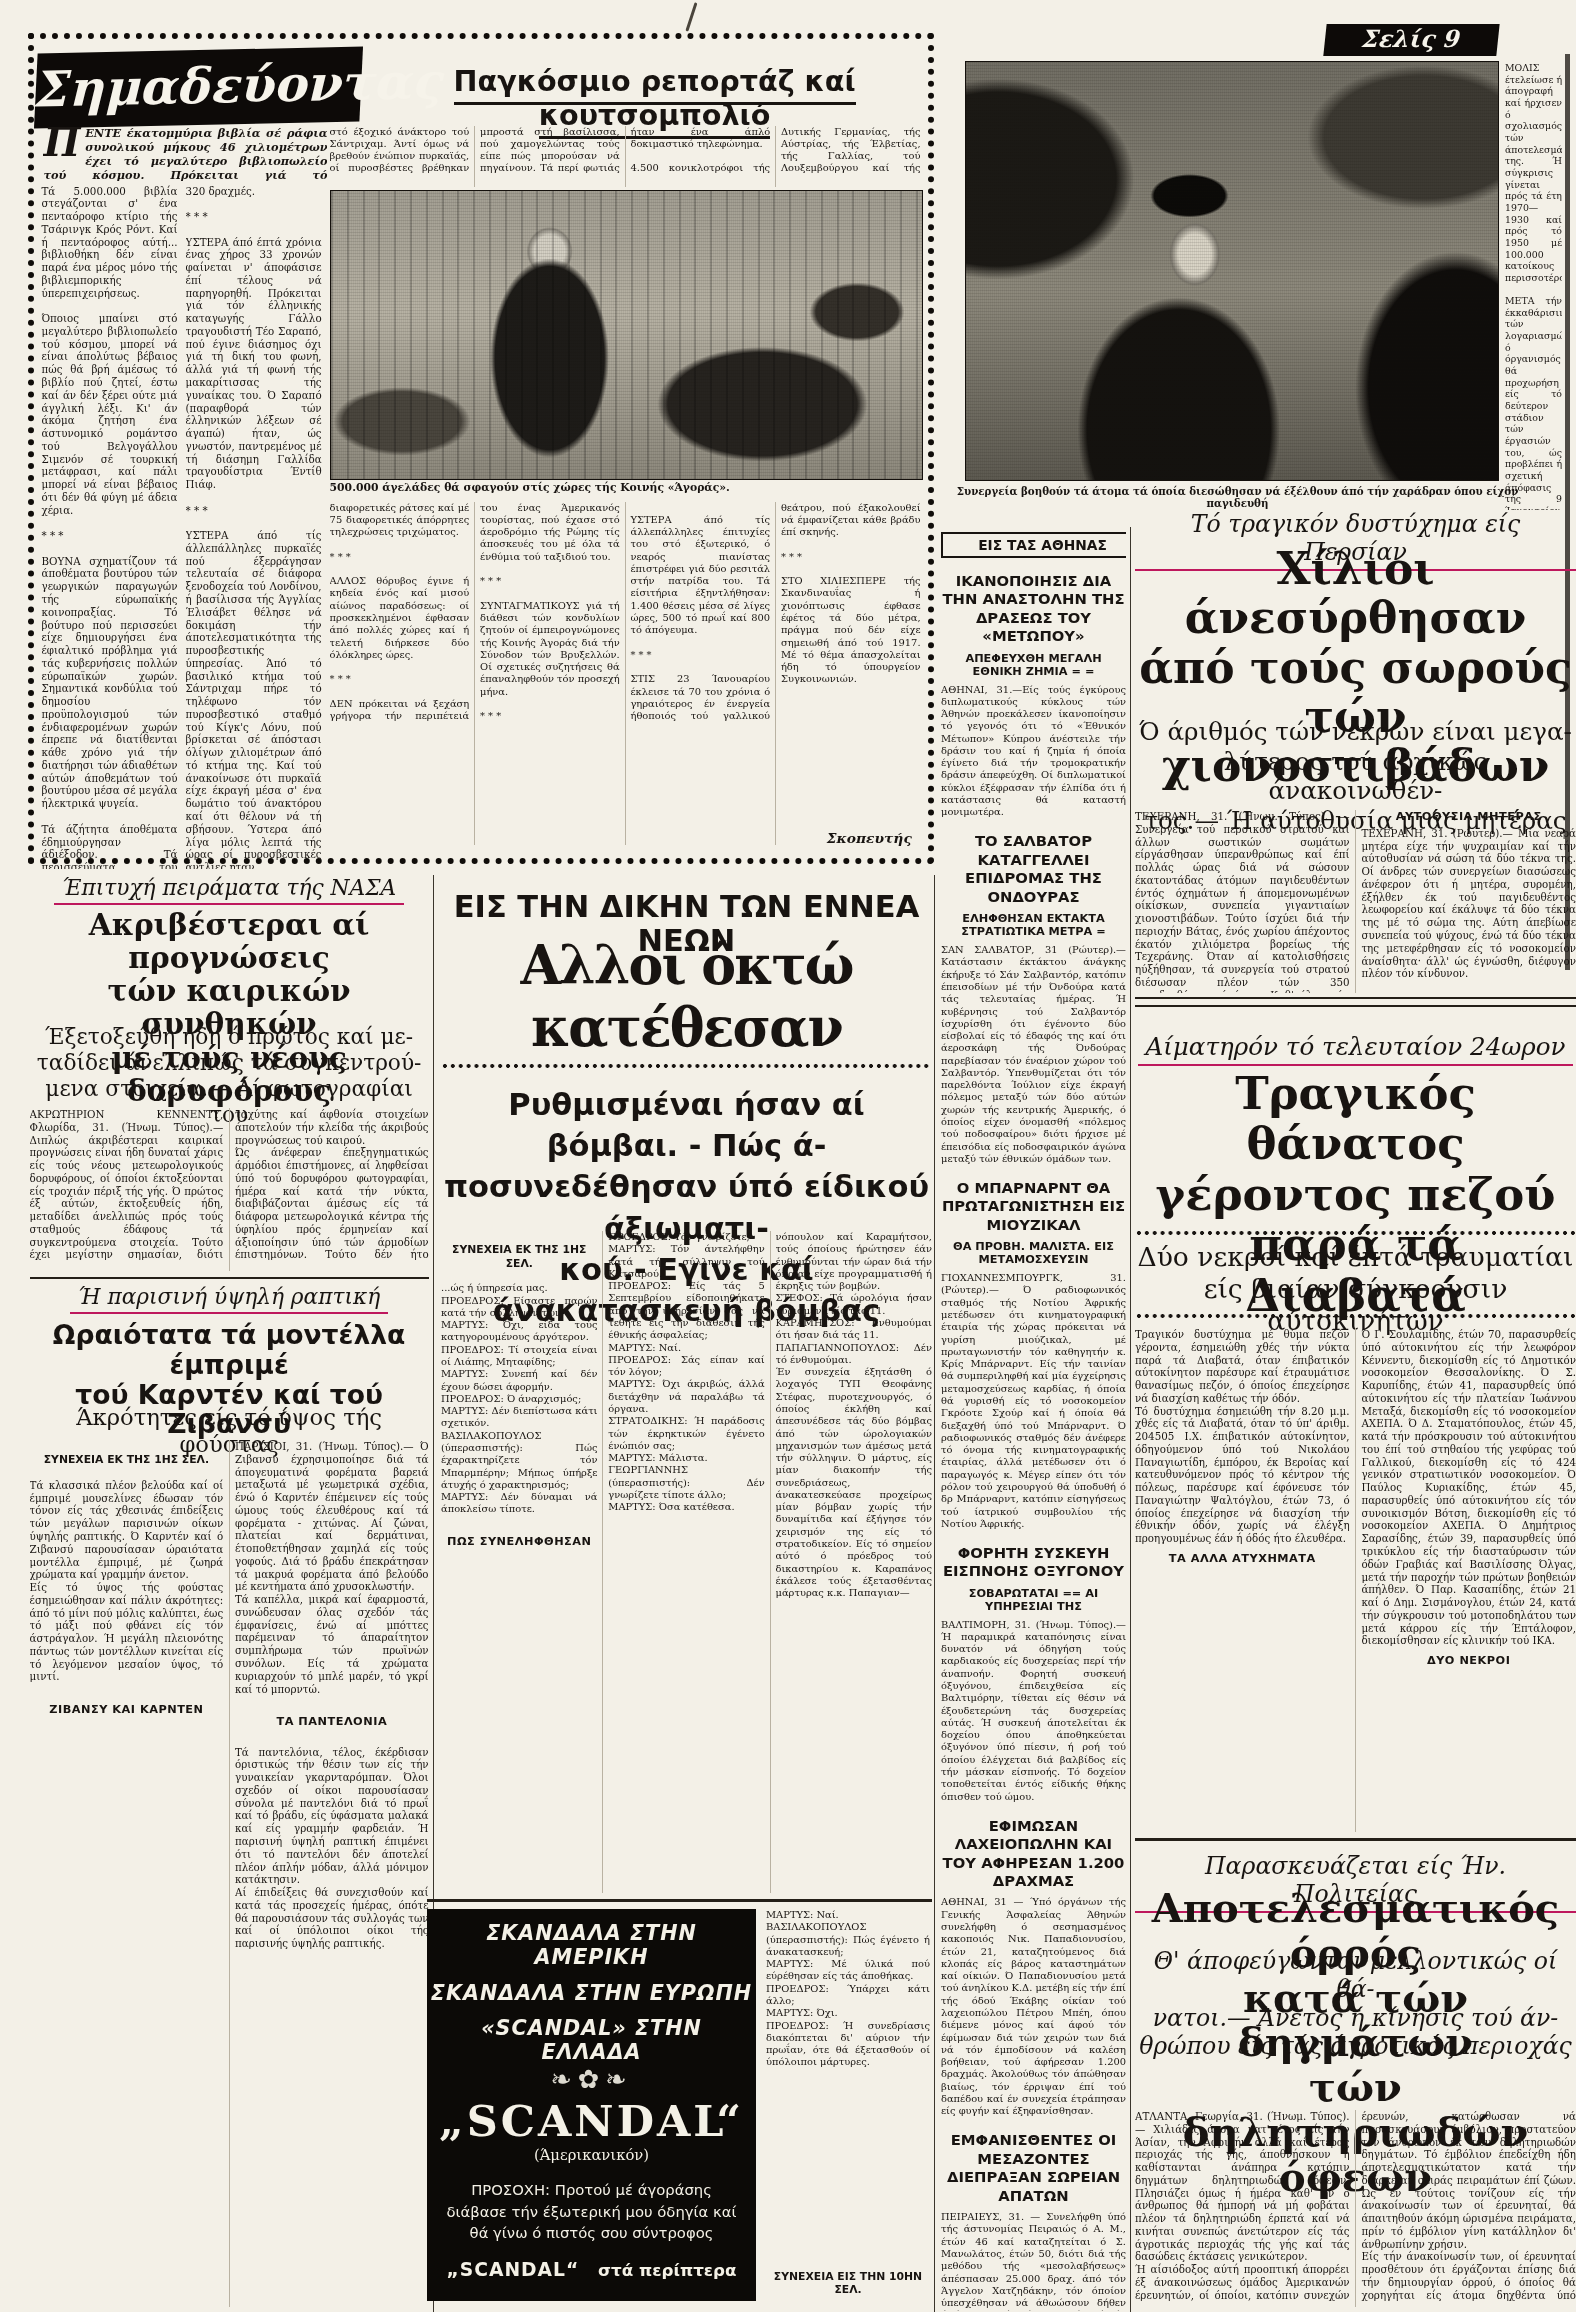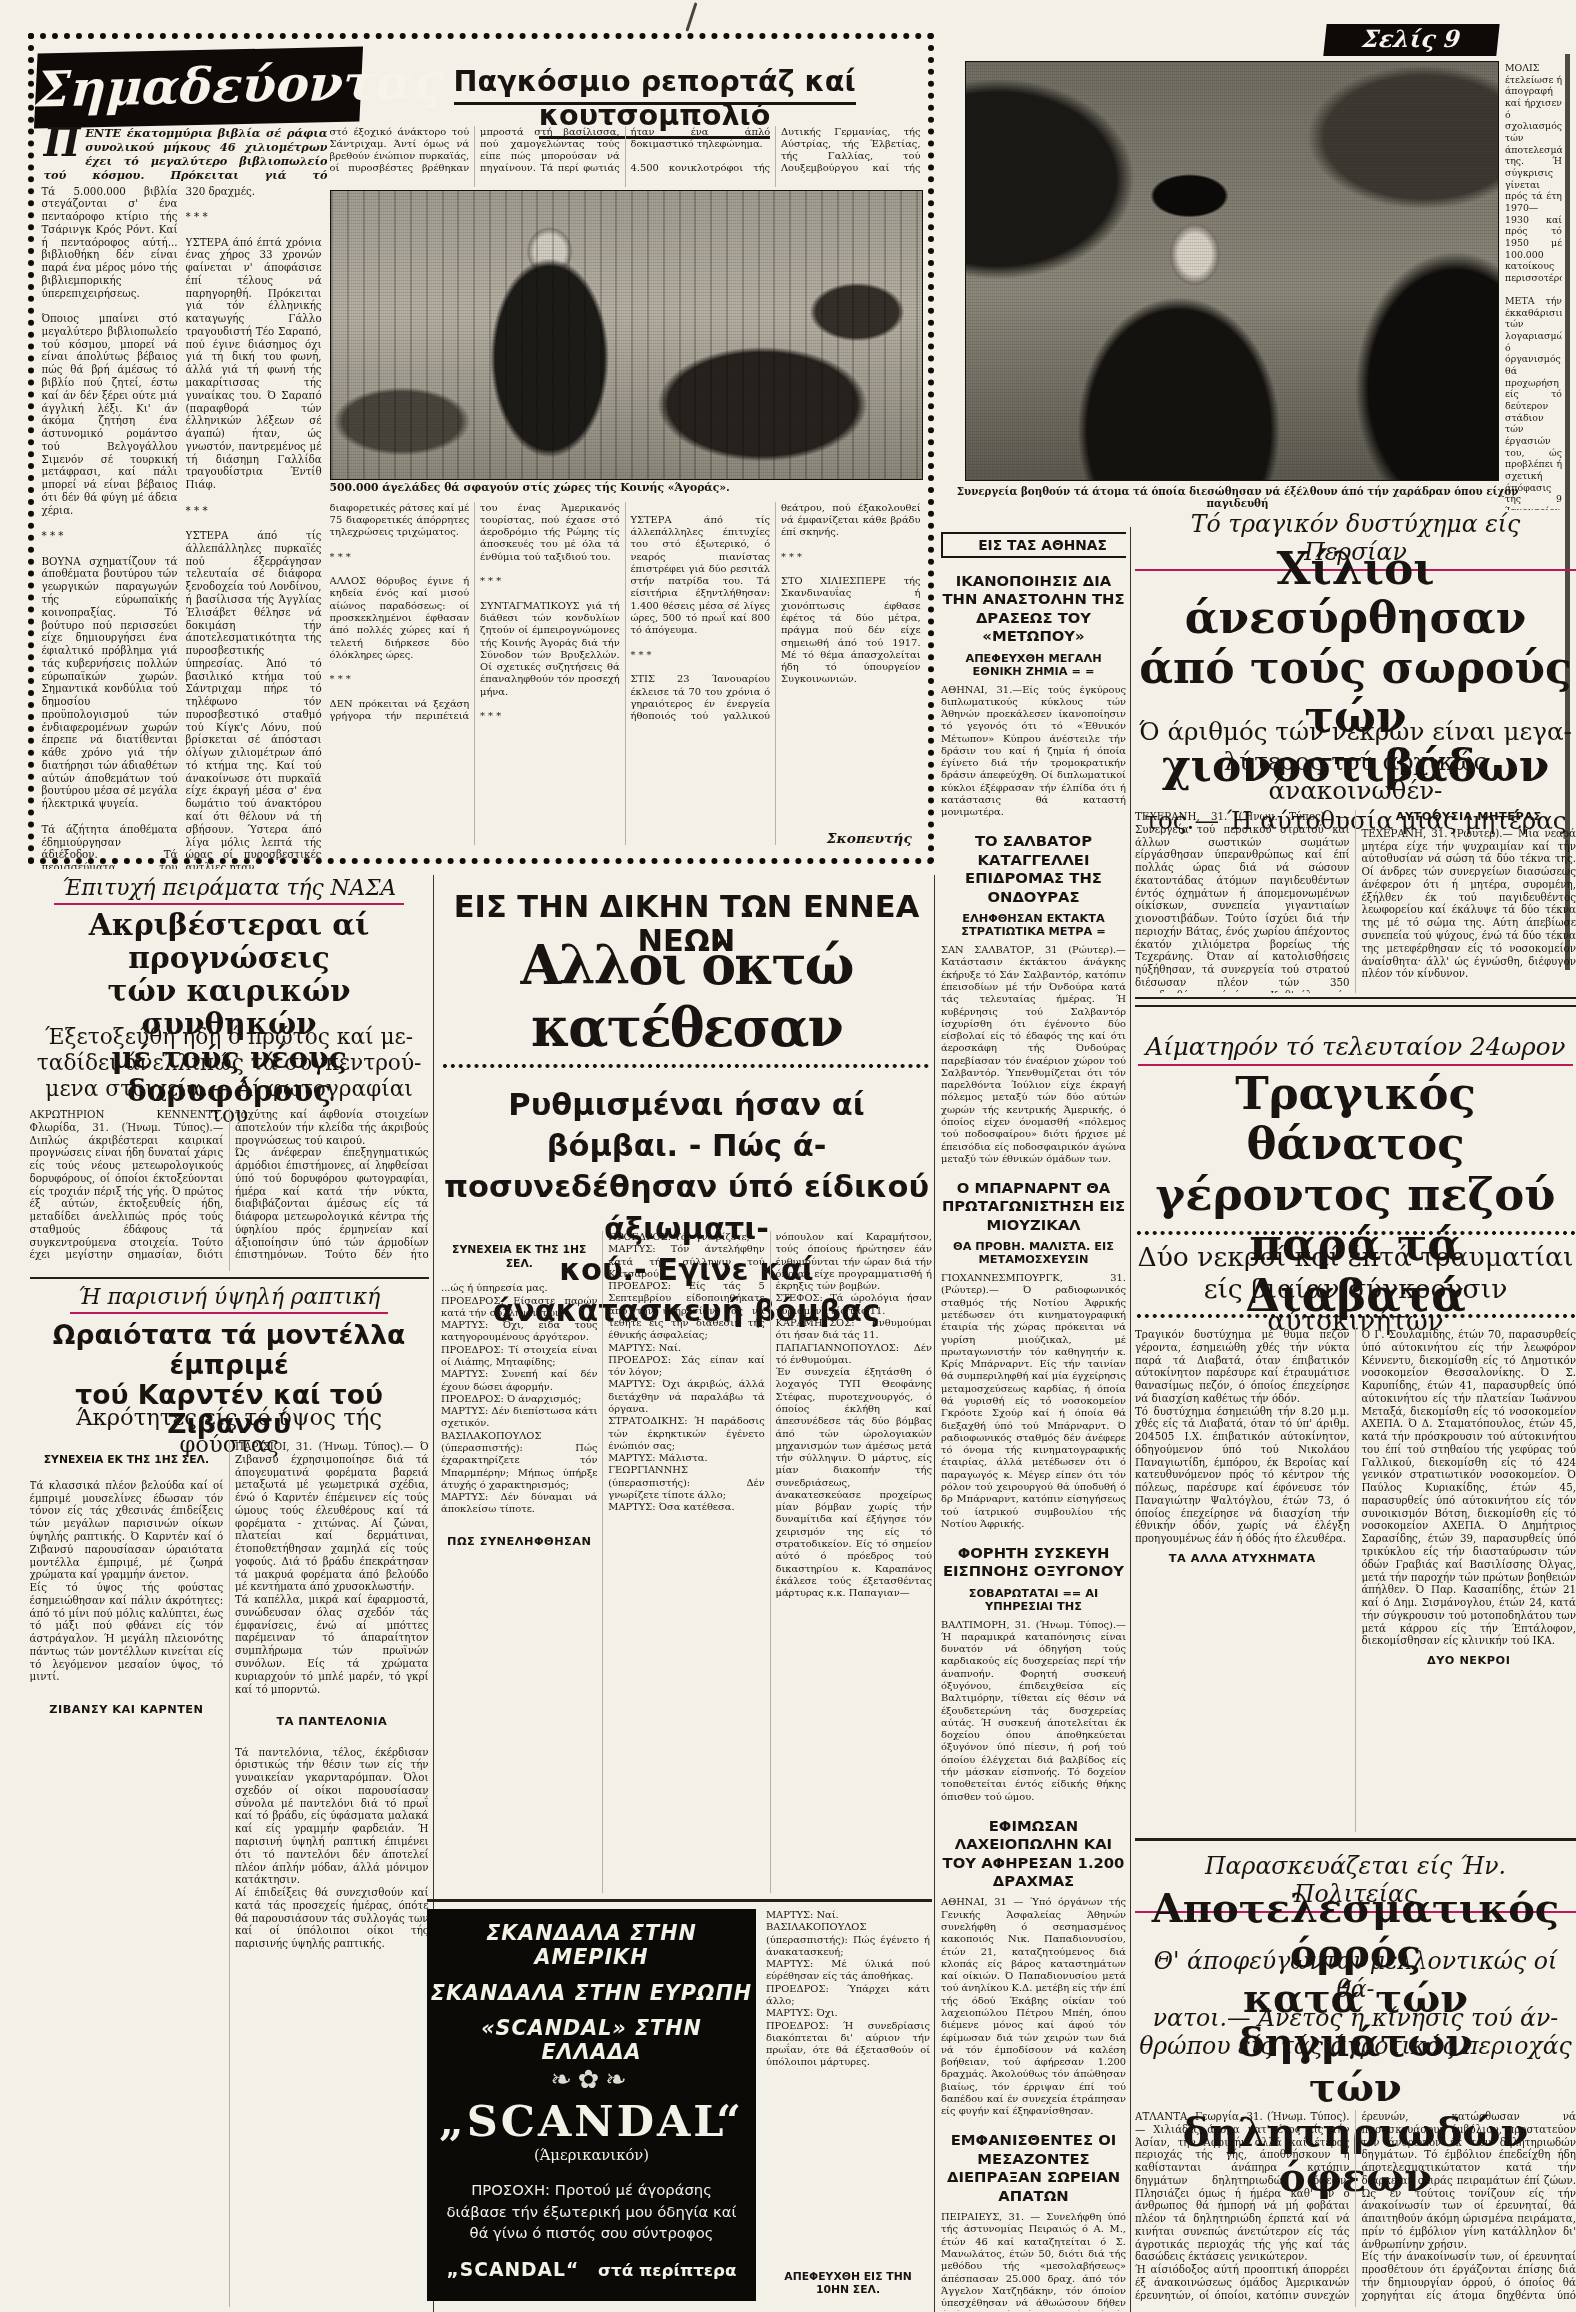--- a/index.html
+++ b/index.html
@@ -237,21 +237,21 @@
     </div>
   </div>
 
   <div class="abs" style="left:766px;top:1909px;width:164px;height:394px;overflow:hidden;">
     <div class="jtext" style="font-size:9.9px;height:355px;">ΜΑΡΤΥΣ: Ναί.
 ΒΑΣΙΛΑΚΟΠΟΥΛΟΣ (ύπερασπιστής): Πώς έγένετο ή άνακατασκευή;
 ΜΑΡΤΥΣ: Μέ ύλικά πού εύρέθησαν είς τάς άποθήκας.
 ΠΡΟΕΔΡΟΣ: Ύπάρχει κάτι άλλο;
 ΜΑΡΤΥΣ: Όχι.
 ΠΡΟΕΔΡΟΣ: Ή συνεδρίασις διακόπτεται δι' αύριον τήν πρωΐαν, ότε θά έξετασθούν οί ύπόλοιποι μάρτυρες.</div>
-    <div class="contnote" style="margin-top:5.9px;">ΑΠΕΦΕΥΧΘΗ ΕΙΣ ΤΗΝ 10ΗΝ ΣΕΛ.</div>
+    <div class="contnote" style="margin-top:5.9px;">ΣΥΝΕΧΕΙΑ ΕΙΣ ΤΗΝ 10ΗΝ ΣΕΛ.</div>
   </div>
 
   <div class="abs thincol" style="left:941px;top:532px;width:185px;height:1779px;">
     <div class="boxlabel">ΕΙΣ ΤΑΣ ΑΘΗΝΑΣ</div>
     <div class="thead">ΙΚΑΝΟΠΟΙΗΣΙΣ ΔΙΑ ΤΗΝ ΑΝΑΣΤΟΛΗΝ ΤΗΣ ΔΡΑΣΕΩΣ ΤΟΥ «ΜΕΤΩΠΟΥ»</div>
     <div class="tdeck">ΑΠΕΦΕΥΧΘΗ ΜΕΓΑΛΗ ΕΘΝΙΚΗ ΖΗΜΙΑ = =</div>
     <div class="tbody">ΑΘΗΝΑΙ, 31.—Είς τούς έγκύρους διπλωματικούς κύκλους τών Άθηνών προεκάλεσεν ίκανοποίησιν τό γεγονός ότι τό «Έθνικόν Μέτωπον» Κύπρου άνέστειλε τήν δράσιν του καί ή ζημία ή όποία έγίνετο διά τήν τρομοκρατικήν δράσιν άπεφεύχθη. Οί διπλωματικοί κύκλοι έξέφρασαν τήν έλπίδα ότι ή κατάστασις θά καταστή μονιμωτέρα.</div>
     <div class="thead">ΤΟ ΣΑΛΒΑΤΟΡ ΚΑΤΑΓΓΕΛΛΕΙ ΕΠΙΔΡΟΜΑΣ ΤΗΣ ΟΝΔΟΥΡΑΣ</div>
     <div class="tdeck">ΕΛΗΦΘΗΣΑΝ ΕΚΤΑΚΤΑ ΣΤΡΑΤΙΩΤΙΚΑ ΜΕΤΡΑ =</div>
     <div class="tbody">ΣΑΝ ΣΑΛΒΑΤΟΡ, 31 (Ρώυτερ).— Κατάστασιν έκτάκτου άνάγκης έκήρυξε τό Σάν Σαλβαντόρ, κατόπιν έπεισοδίων μέ τήν Όνδούρα κατά τάς τελευταίας ήμέρας. Ή κυβέρνησις τού Σαλβαντόρ ίσχυρίσθη ότι έγένοντο δύο είσβολαί είς τό έδαφός της καί ότι άεροσκάφη τής Όνδούρας παρεβίασαν τόν έναέριον χώρον τού Σαλβαντόρ. Ύπενθυμίζεται ότι τόν παρελθόντα Ίούλιον είχε έκραγή πόλεμος μεταξύ τών δύο αύτών χωρών τής κεντρικής Άμερικής, ό όποίος είχεν όνομασθή «πόλεμος τού ποδοσφαίρου» διότι ήρχισε μέ έπεισόδια είς ποδοσφαιρικόν άγώνα μεταξύ τών έθνικών όμάδων των.</div>

